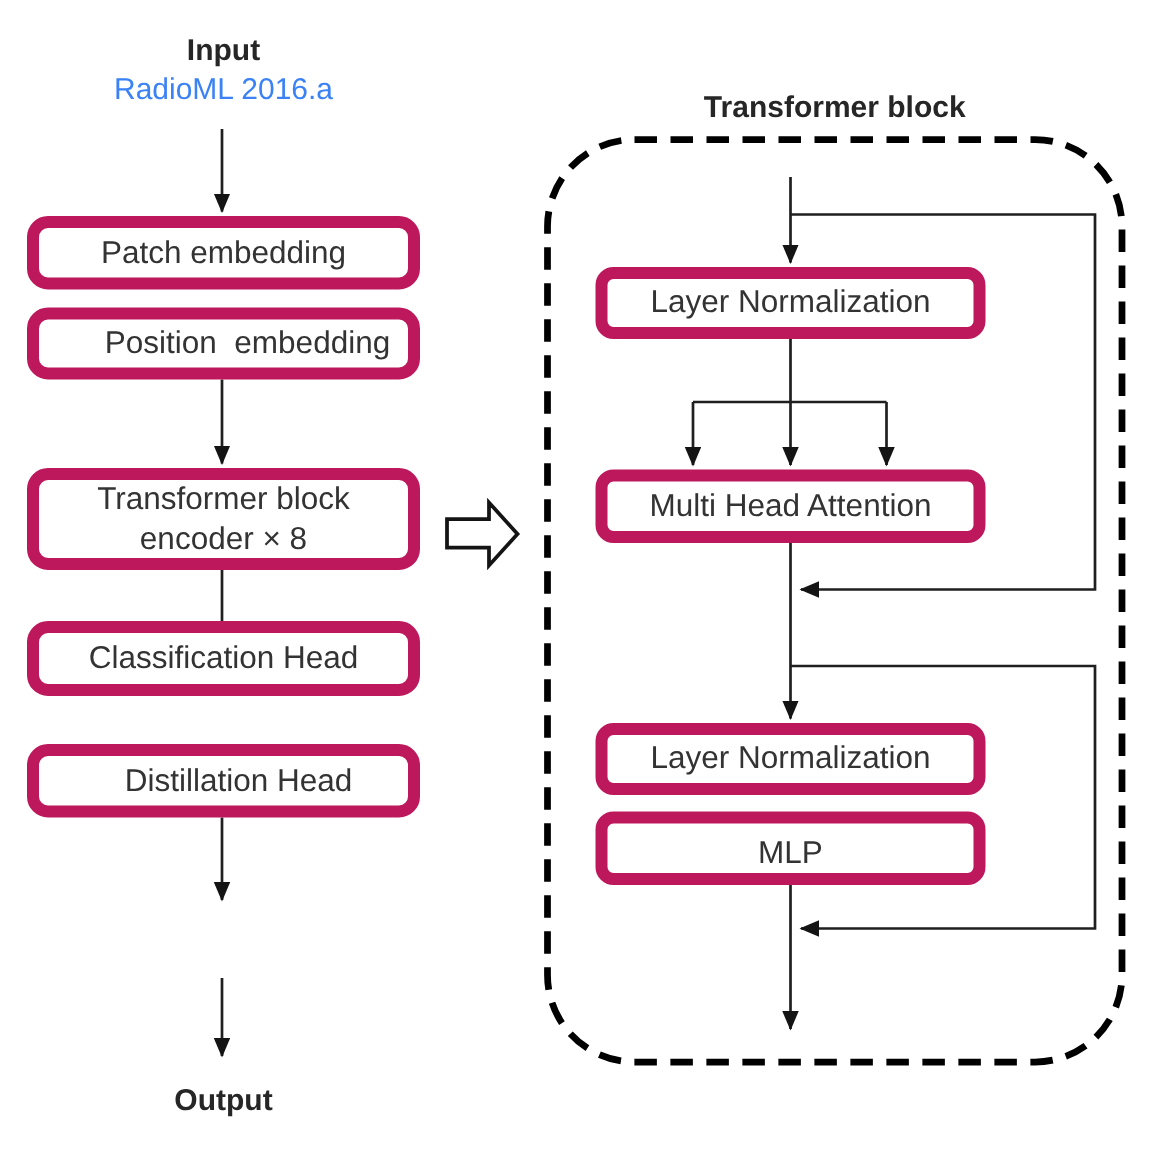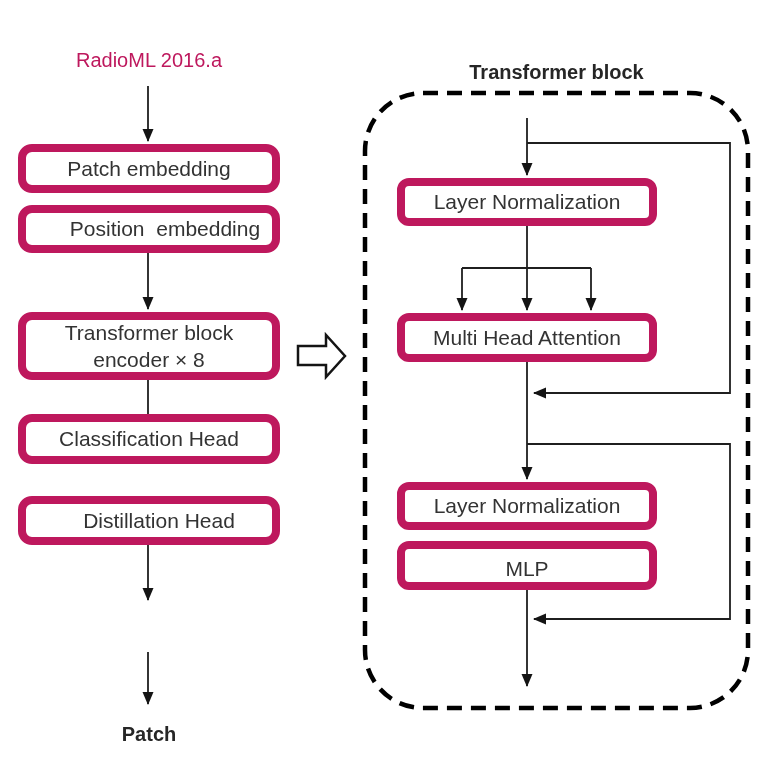--- a/index.html
+++ b/index.html
@@ -27,21 +27,21 @@
     justify-content: center;
     text-align: center;
     color: #333333;
     font-size: 21px;
     line-height: 1.3;
     white-space: pre-wrap;
   }
   .caption {
     position: absolute;
     text-align: center;
-    color: #be185d;
+    color: #3b82f6;
     font-size: 20px;
     line-height: 1.2;
     white-space: pre-wrap;
   }
   .caption.bold {
     font-weight: bold;
     color: #262626;
   }
 </style>
 </head>
@@ -73,22 +73,23 @@
     <path d="M462,268 V310" stroke="#1f1f1f" stroke-width="1.8" fill="none" marker-end="url(#ah)"></path>
     <path d="M527,268 V310" stroke="#1f1f1f" stroke-width="1.8" fill="none" marker-end="url(#ah)"></path>
     <path d="M591,268 V310" stroke="#1f1f1f" stroke-width="1.8" fill="none" marker-end="url(#ah)"></path>
 
     <path d="M527,362 V479" stroke="#1f1f1f" stroke-width="1.8" fill="none" marker-end="url(#ah)"></path>
     <path d="M527,444 H730 V619 H534" stroke="#1f1f1f" stroke-width="1.8" fill="none" marker-end="url(#ah)"></path>
 
     <path d="M527,590 V686" stroke="#1f1f1f" stroke-width="1.8" fill="none" marker-end="url(#ah)"></path>
   </svg>
 
+  <div class="caption bold" style="left:18px; top:22px; width:262px;">Input</div>
   <div class="caption" style="left:18px; top:48px; width:262px;">RadioML 2016.a</div>
-  <div class="caption bold" style="left:18px; top:722px; width:262px;">Patch</div>
+  <div class="caption bold" style="left:18px; top:722px; width:262px;">Output</div>
 
   <div class="node" style="left:18px; top:144px; width:262px; height:49px;">
     <span>Patch embedding</span>
   </div>
   <div class="node" style="left:18px; top:205px; width:262px; height:48px;padding-left:32px;">
     <span>Position  embedding</span>
   </div>
   <div class="node" style="left:18px; top:312px; width:262px; height:68px;">
     <span>Transformer block
 encoder × 8</span>

